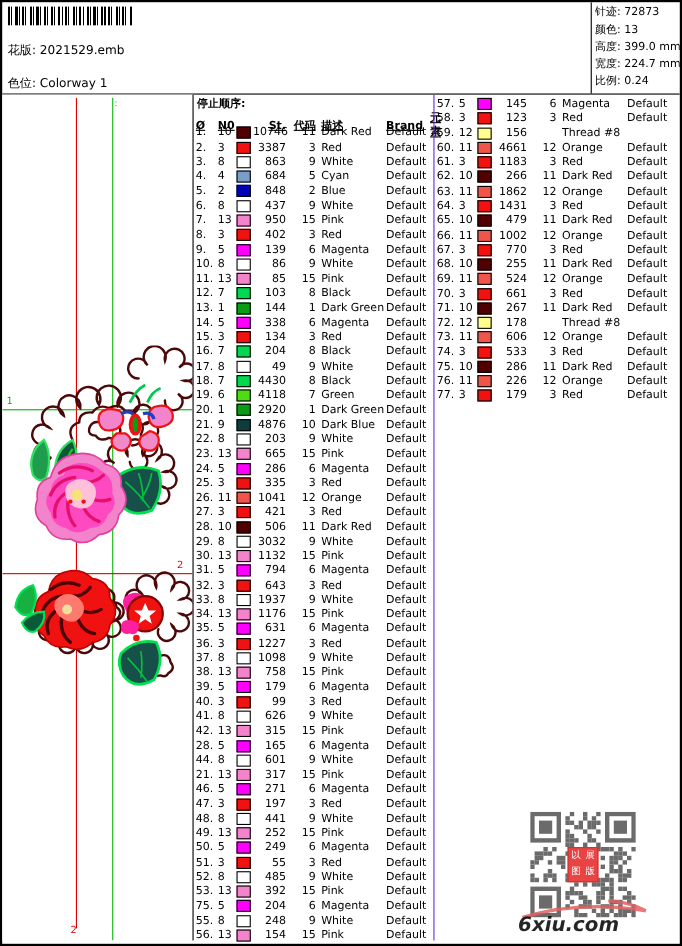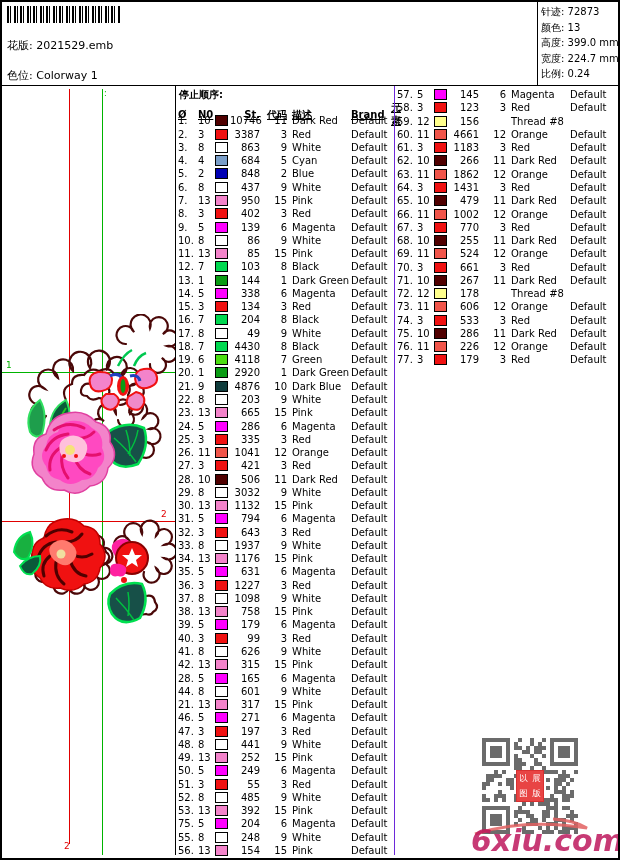--- a/index.html
+++ b/index.html
@@ -48,21 +48,21 @@
   .c-brand{white-space:nowrap;}
   .swatch{width:11px;height:9px;border:1px solid #000;box-sizing:content-box;}
 
   
   .qr-wrap{position:absolute;left:306px;top:652px;width:96px;height:96px;display:flex;align-items:center;justify-content:center;}
   .qr-grid{position:absolute;left:0;top:0;}
   .seal{position:relative;width:26px;height:30px;background:#e84444;display:grid;grid-template-columns:1fr 1fr;grid-template-rows:1fr 1fr;
         border:1px solid #d83030;}
   .seal span{color:#fff;font-size:10px;line-height:14px;text-align:center;transform:scale(.85);}
   .watermark{position:absolute;left:295px;top:742px;width:130px;}
-  .wm-text{font-size:30px;font-weight:bold;font-style:italic;color:#be185d;letter-spacing:0;line-height:26px;opacity:.85;}
+  .wm-text{font-size:18px;font-weight:bold;font-style:italic;color:#000000;letter-spacing:0;line-height:26px;opacity:.85;}
   .wm-swoosh{position:absolute;left:-2px;top:-12px;}
 </style>
 </head>
 <body>
 
 <div class="page">
 
   <div class="header">
     <div class="header-left">
       <div class="barcode"></div>

